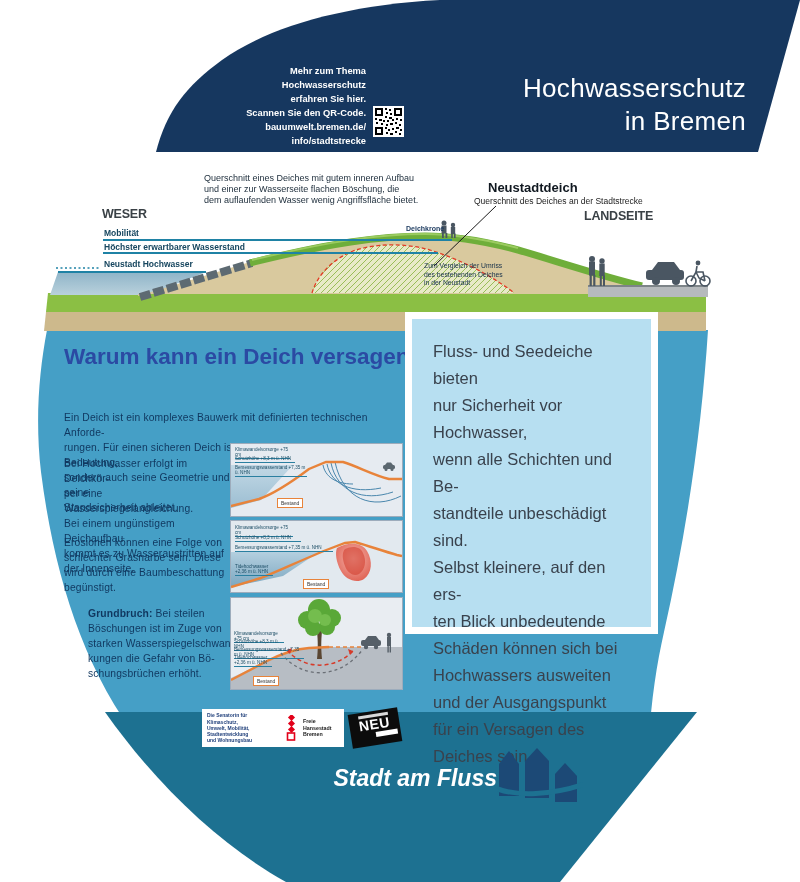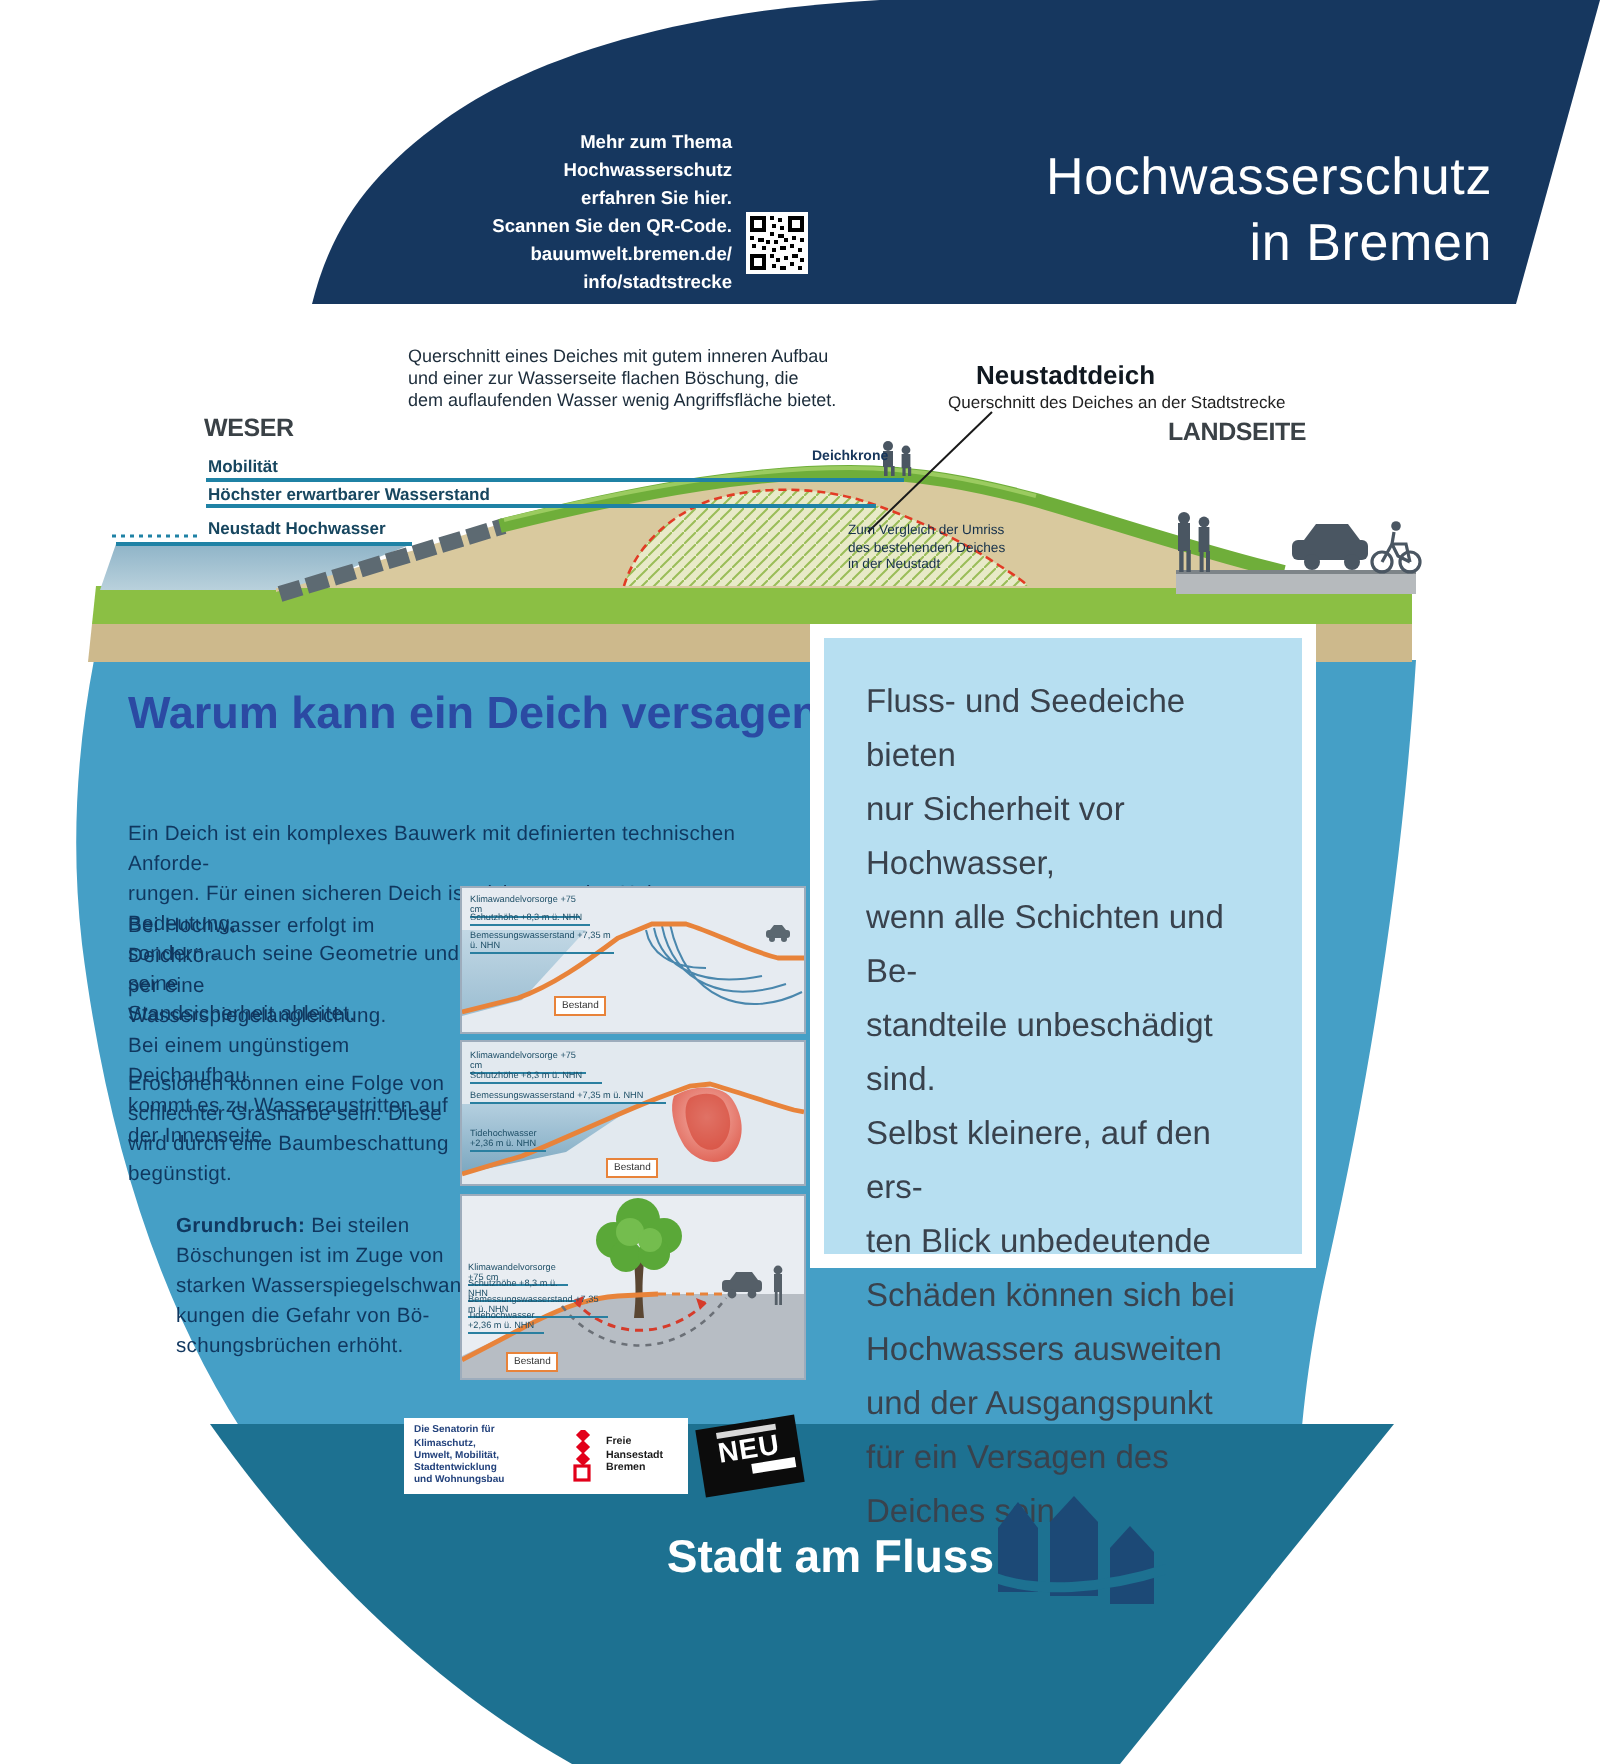--- a/index.html
+++ b/index.html
@@ -44,21 +44,21 @@
   
   .logo-box{top:709px;left:202px;width:142px;height:38px;background:#fff;display:flex;
             align-items:center;gap:5px;padding:0 5px;box-sizing:border-box;}
   .senator{font-size:5px;line-height:6.2px;font-weight:700;color:#23427c;width:72px;}
   .bremen-txt{font-size:5.3px;line-height:6.4px;font-weight:700;color:#1a1a1a;}
   .neu-badge{top:711px;left:350px;width:50px;height:34px;background:#0c0c0c;
              transform:rotate(-9deg);color:#fff;text-align:center;padding-top:2px;box-sizing:border-box;}
   .neu-bar{height:3px;background:#d9d9d9;width:30px;margin:1px auto 0;}
   .neu-word{font-size:14px;font-weight:700;letter-spacing:.5px;line-height:14px;}
   .neu-chip{width:22px;height:5px;background:#fff;margin:1px 3px 0 auto;}
-  .slogan{font-size:23px;font-weight:700;color:#fff;text-align:right;}
+  .slogan{font-size:23px;font-weight:700;color:#fff;text-align:right;font-style:italic;}
 </style>
 </head>
 <body>
 
 <div class="poster">
 
   <svg class="abs" style="top:0;left:0" width="800" height="882" viewBox="0 0 800 882">
     <path d="M440,0 L800,0 L758,152 L156,152 C166,112 186,86 222,60 C268,27 344,5 440,0 Z" fill="#16375f"></path>
     <path d="M47,330 L708,330 C702,425 688,525 664,632 C657,663 651,700 649,742 L140,742 C84,670 54,575 41,472 C35,420 39,372 47,330 Z" fill="#459fc6"></path>
     <path d="M105,712 L697,712 L560,882 L286,882 C225,848 160,790 105,712 Z" fill="#1d7191"></path>

